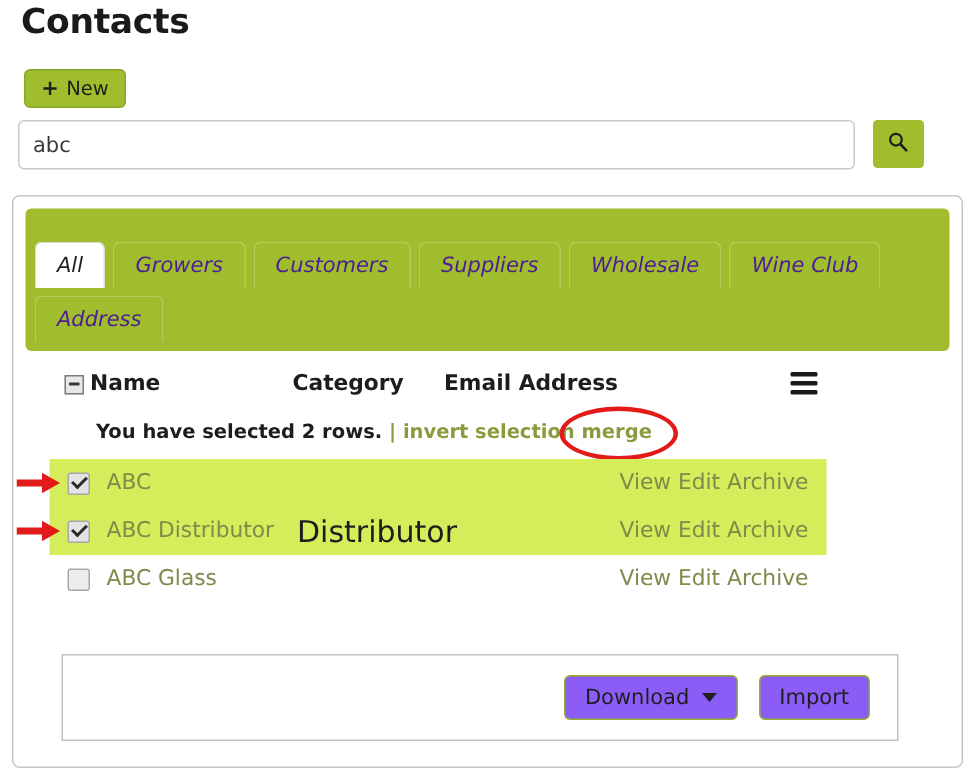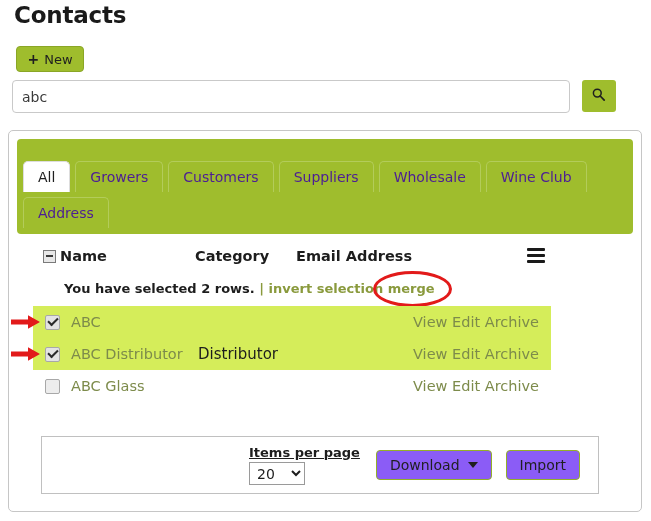--- a/index.html
+++ b/index.html
@@ -122,20 +122,21 @@
     background: #9fbd2d;
     border-radius: 4px;
     padding: 6px 0 0 0;
     box-sizing: border-box;
   }
   .tabs-row {
     display: flex;
     flex-wrap: wrap;
     padding: 16px 6px 6px 6px;
     gap: 5px;
+    font-style: italic;
   }
   .tab {
     height: 31px;
     padding: 0 14px;
     background: #9fbd2d;
     border: 1px solid #b3cc5a;
     border-bottom: none;
     border-radius: 5px 5px 0 0;
     font-size: 14px;
     color: #4c1d95;
@@ -270,21 +271,21 @@
   .cell-name {
     position: absolute;
     left: 38px;
     color: #7d8b4b;
     white-space: nowrap;
   }
   .cell-cat {
     position: absolute;
     left: 165px;
     color: #1d1d1d;
-    font-size: 15px;
+    font-size: 20px;
     white-space: nowrap;
   }
   .cell-actions {
     position: absolute;
     left: 380px;
     color: #7d8b4b;
     white-space: nowrap;
   }
   .cell-actions a {
     color: #7d8b4b;
@@ -459,26 +460,20 @@
       <span class="cell-name">ABC Glass</span>
       <span class="cell-cat"></span>
       <span class="cell-actions">
         <a>View Edit Archive</a>
       </span>
     </div>
 
   </div>
 
   <div class="footer">
-    <div class="ipp">
-      <span class="ipp-label">Items per page</span>
-      <select class="ipp-select">
-        <option>20</option>
-      </select>
-    </div>
     <button class="btn-green">
       <span>Download</span>
       <span class="caret"></span>
     </button>
     <button class="btn-green">
       <span>Import</span>
     </button>
   </div>
 
 </div>

